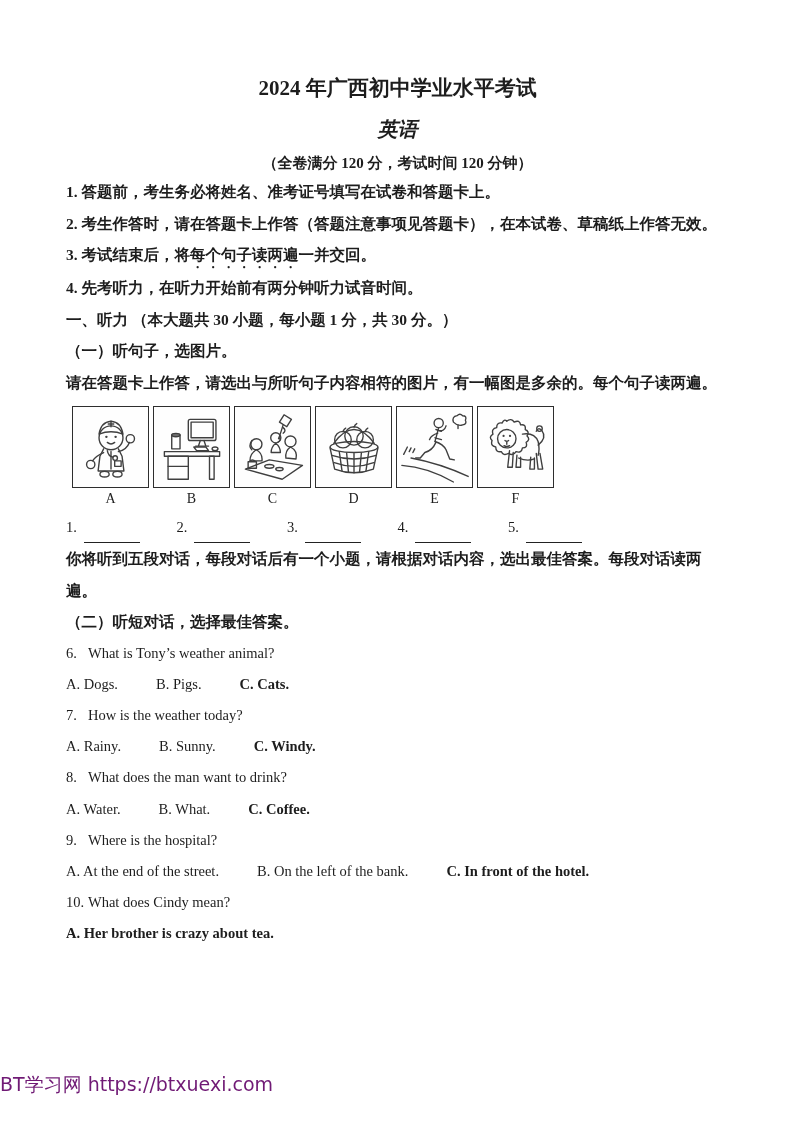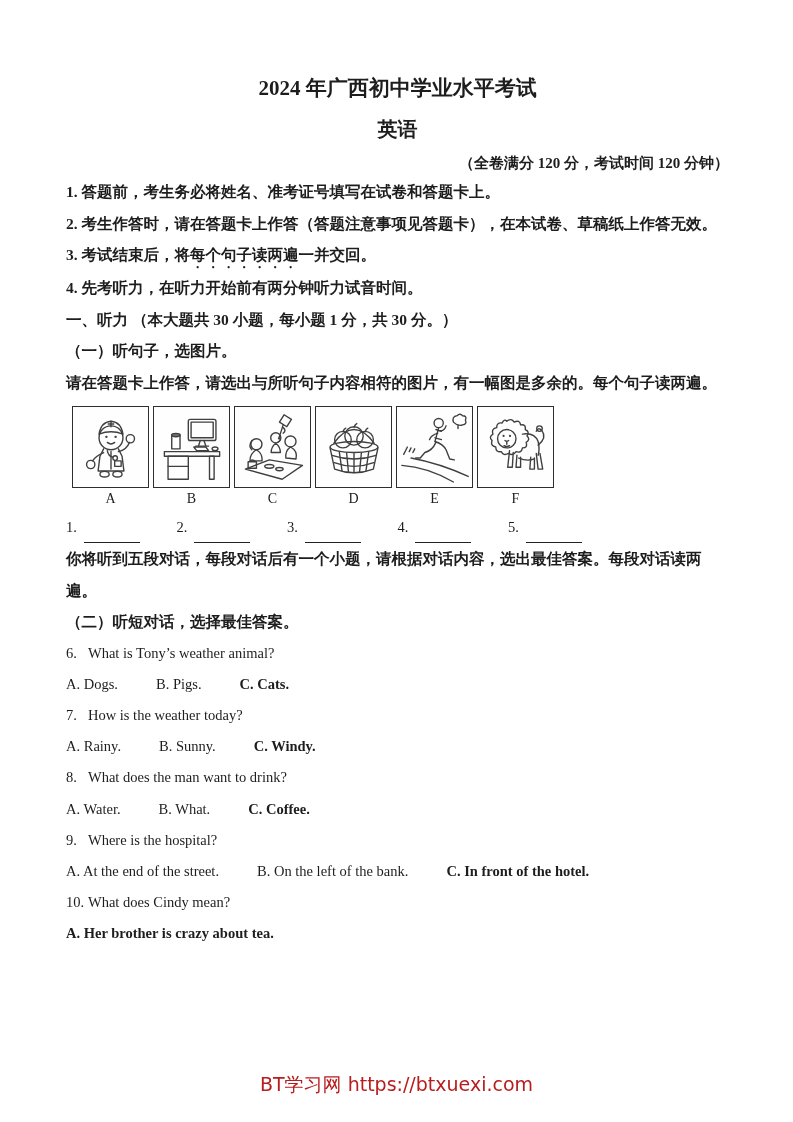--- a/index.html
+++ b/index.html
@@ -11,24 +11,24 @@
     color:#1d1d1d;
   }
   .page { position:absolute; inset:0; padding:64px 64px 8px 66px; }
 
   .doc-title {
     text-align:center; font-weight:700; font-size:21px;
     line-height:26px; padding-top:11px;
   }
   .doc-subject {
     text-align:center; font-weight:700; font-size:20px;
-    line-height:26px; margin-top:15px;
+    line-height:26px; margin-top:15px;font-style:italic;
   }
   .doc-score {
-    text-align:right; font-weight:700; font-size:15px;
+    text-align:center; font-weight:700; font-size:15px;
     line-height:26px; margin-top:8px;
   }
 
   .zh { font-weight:700; font-size:15.5px; line-height:31.5px; }
   .notice-heading { margin-top:8px; }
 
   .emph {
     -webkit-text-emphasis:filled dot;
     -webkit-text-emphasis-position:under;
     text-emphasis:filled dot;
@@ -54,22 +54,22 @@
   .blank-item { display:inline-flex; align-items:flex-end; margin-right:33px; }
   .blank-num { margin-right:7px; }
   .blank-line { display:inline-block; width:56px; height:15px; border-bottom:1.3px solid #222222; }
 
   .q-stem .q-num { display:inline-block; min-width:22px; }
   .q-opts .opt { margin-right:38px; }
   .q-opts .opt:last-child { margin-right:0;font-weight:bold; }
 
   .footer {
     position:absolute; left:0; right:0; bottom:24px;
-    text-align:center; font-family:"DejaVu Sans", sans-serif;
-    font-size:19px; color:#b91c1c;
+    text-align:left; font-family:"DejaVu Sans", sans-serif;
+    font-size:19px; color:#701a75;
   }
 
   .lineart { fill:none; stroke:#3f3f3f; stroke-width:1.5; stroke-linecap:round; stroke-linejoin:round; }
   .dotfill { fill:#3f3f3f; stroke:none; }
 </style>
 </head>
 <body>
 
 <div class="page">
 

